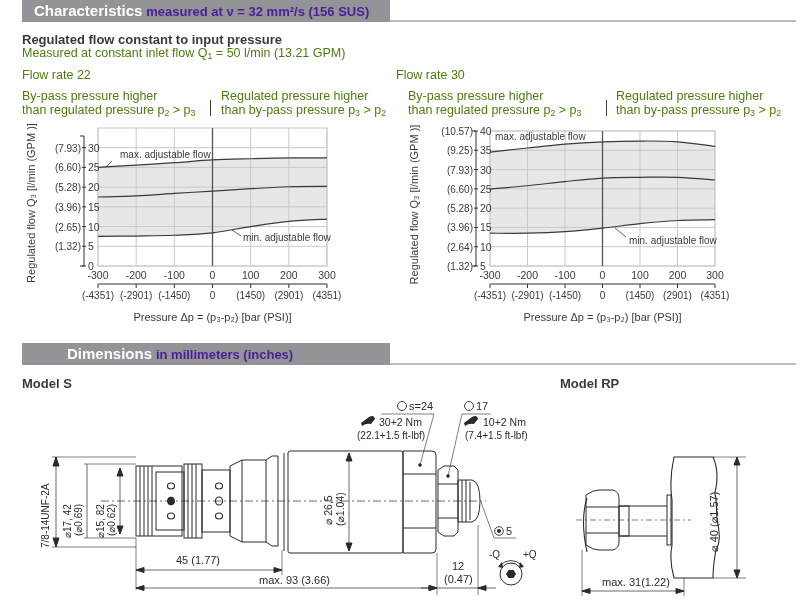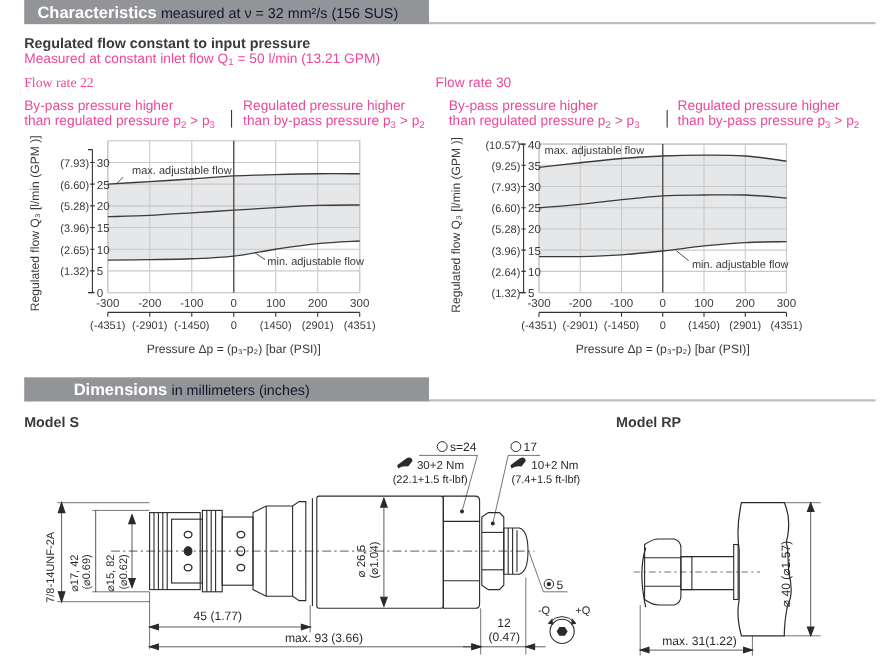--- a/index.html
+++ b/index.html
@@ -1,26 +1,26 @@
 <!DOCTYPE html>
 <html><head>
 <meta charset="utf-8">
 <style>
   * { box-sizing: border-box; margin: 0; padding: 0; }
   html, body { width: 800px; height: 600px; background: #ffffff; overflow: hidden; }
   body { font-family: "Liberation Sans", sans-serif; color: #3a3a3a; position: relative; }
 
   .section-bar { position: absolute; left: 22px; height: 22px; background: #939498; color: #ffffff; font-size: 14px; line-height: 22px; padding-left: 12px; }
   .section-bar b { font-weight: bold; font-size: 15px; text-align: center; }
-  .section-bar .sub { font-weight: normal; font-size: 13px; color: #0f172a; }
+  .section-bar .sub { font-weight: bold; font-size: 13px; color: #4c1d95; }
   .section-rule { position: absolute; height: 2px; background: #bdbdbd; }
 
   .txt { position: absolute; white-space: nowrap; }
   .h-bold { font-weight: bold; font-size: 13px; color: #3a3a3a; }
-  .t-reg { font-size: 12.5px; color: #ec4899; }
+  .t-reg { font-size: 12.5px; color: #4d7c0f; }
   sub { font-size: 70%; vertical-align: -2px; }
 
   .chart { position: absolute; }
   .chart svg text { font-family: "Liberation Sans", sans-serif; fill: #3a3a3a; }
 
   .drawing { position: absolute; margin-left: 16px; }
   .drawing svg text { font-family: "Liberation Sans", sans-serif; fill: #2a2a2a; }
 </style>
 </head>
 <body>
@@ -29,21 +29,21 @@
   <b>Characteristics</b>
   <span class="sub">measured at ν = 32 mm²/s (156 SUS)</span>
 </div>
 <div class="section-rule" style="top:20px; left:390px; width:406px;"></div>
 
 <div class="txt h-bold" style="top:32px; left:22px;">Regulated flow constant to input pressure</div>
 <div class="txt t-reg" style="top:46px; left:22px;">
   <span>Measured at constant inlet flow Q</span><sub>1</sub><span> = 50 l/min (13.21 GPM)</span>
 </div>
 
-<div class="txt t-reg" style="top:68px; left:22px;font-family:Liberation Serif, serif;">Flow rate 22</div>
+<div class="txt t-reg" style="top:68px; left:22px;">Flow rate 22</div>
 <div class="txt t-reg" style="top:68px; left:396px;">Flow rate 30</div>
 
 <div class="txt t-reg" style="top:89px; left:22px; line-height:14px;">
   <div>By-pass pressure higher</div>
   <div><span>than regulated pressure p</span><sub>2</sub> &gt; p<sub>3</sub></div>
 </div>
 <div class="txt" style="top:100px; left:210px; width:1px; height:16px; background:#3a3a3a;"></div>
 <div class="txt t-reg" style="top:89px; left:221px; line-height:14px;">
   <div>Regulated pressure higher</div>
   <div><span>than by-pass pressure p</span><sub>3</sub> &gt; p<sub>2</sub></div>

